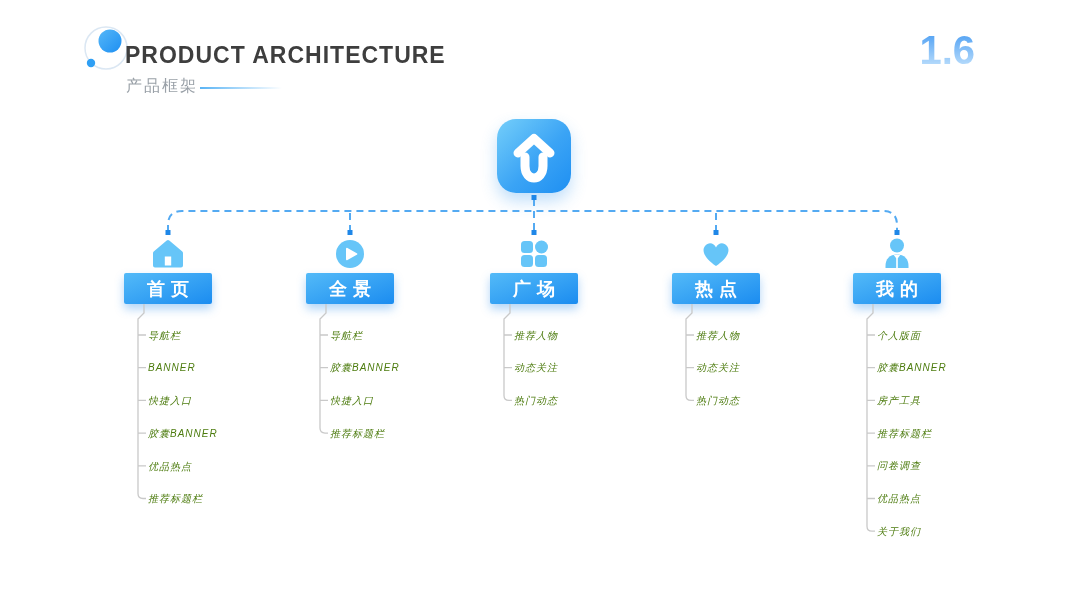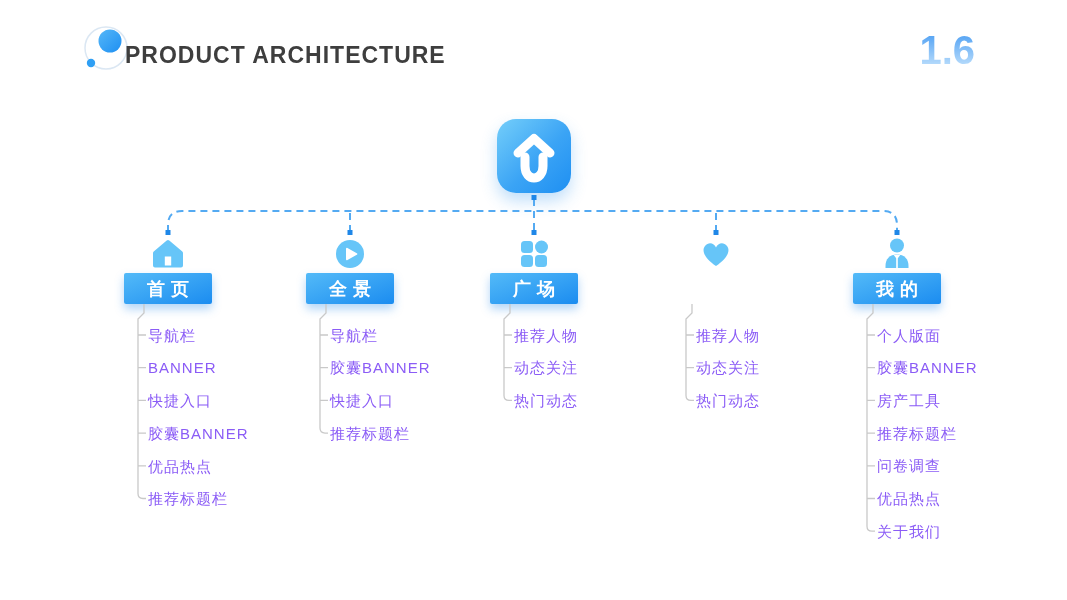--- a/index.html
+++ b/index.html
@@ -32,40 +32,44 @@
   .branch{position:absolute;top:236px;width:150px;height:320px;}
   .branch-icon{position:absolute;top:0;left:50%;transform:translateX(-50%);
                height:33px;display:flex;align-items:flex-end;justify-content:center;}
   .branch-button{position:absolute;top:37px;left:31px;width:88px;height:31px;border-radius:2px;
                  background:linear-gradient(160deg,#53baf8 0%,#1b8cf0 100%);
                  box-shadow:0 5px 10px rgba(33,134,232,.35);
                  color:#fff;font-size:18px;font-weight:bold;letter-spacing:6px;text-indent:6px;
                  display:flex;align-items:center;justify-content:center;cursor:pointer;}
   .tree{position:absolute;left:43px;top:68px;}
   .tree path{stroke:#c9c9c9;stroke-width:1.3;fill:none;}
-  .item{position:absolute;left:55px;font-size:15px;color:#8b5cf6;letter-spacing:1px;
-        line-height:17px;white-space:nowrap;}
+  .item{position:absolute;left:55px;font-size:10px;color:#4d7c0f;letter-spacing:1px;
+        line-height:17px;white-space:nowrap;font-style:italic;}
 </style>
 </head>
 <body>
 
 <div class="canvas">
 
   <svg class="logo" width="52" height="54" viewBox="0 0 52 54">
     <defs>
       <linearGradient id="logoGrad" x1="0" y1="0" x2="1" y2="1">
         <stop offset="0" stop-color="#55b7f8"></stop>
           <stop offset="1" stop-color="#1e8ff2"></stop>
       </linearGradient>
     </defs>
     <circle cx="24" cy="26" r="21" fill="none" stroke="#dbe7f3" stroke-width="1.5"></circle>
     <circle cx="28" cy="19" r="11.5" fill="url(#logoGrad)"></circle>
     <circle cx="9" cy="41" r="4.2" fill="#2f9ff4"></circle>
   </svg>
   <div class="page-title">PRODUCT ARCHITECTURE</div>
+  <div class="subtitle-row">
+    <span class="subtitle">产品框架</span>
+    <span class="subtitle-line"></span>
+  </div>
   <div class="pageno">1.6</div>
 
   <div class="app-icon">
     <svg width="74" height="74" viewBox="0 0 74 74">
       <path d="M21,34 L37,19.5 L53,34" stroke="#fff" stroke-width="9" fill="none" stroke-linecap="round" stroke-linejoin="round"></path>
       <path d="M28,38 L28,47 C28,55 32.5,59 37,59 C41.5,59 46,55 46,47 L46,38" stroke="#fff" stroke-width="9" fill="none" stroke-linecap="round"></path>
     </svg>
   </div>
 
   <svg class="connectors" width="1067" height="600" viewBox="0 0 1067 600">
@@ -138,20 +142,21 @@
           <div class="item" style="top: 123.2px;">动态关注</div>
           <div class="item" style="top: 155.9px;">热门动态</div>
         </div>
   </div>
       <div class="branch" style="left: 641px;">
     <div class="branch-icon">
           <svg width="34" height="30" viewBox="0 0 34 30">
             <path d="M17,27 C5,19 2.5,11.5 6,7 C9.7,2.4 15.3,4.2 17,8.5 C18.7,4.2 24.3,2.4 28,7 C31.5,11.5 29,19 17,27 Z" fill="#66c5f8"></path>
           </svg>
         </div>
+    <div class="branch-button">热点</div>
     <svg class="tree" width="12" height="100" viewBox="0 0 12 100">
           <path d="M8,0 L8,9 L2,15 L2,91.4 Q2,96.4 7,96.4 L10,96.4 M2,31.0 L10,31.0 M2,63.7 L10,63.7"></path>
         </svg>
     <div class="items">
           <div class="item" style="top: 90.5px;">推荐人物</div>
           <div class="item" style="top: 123.2px;">动态关注</div>
           <div class="item" style="top: 155.9px;">热门动态</div>
         </div>
   </div>
       <div class="branch" style="left: 822px;">

